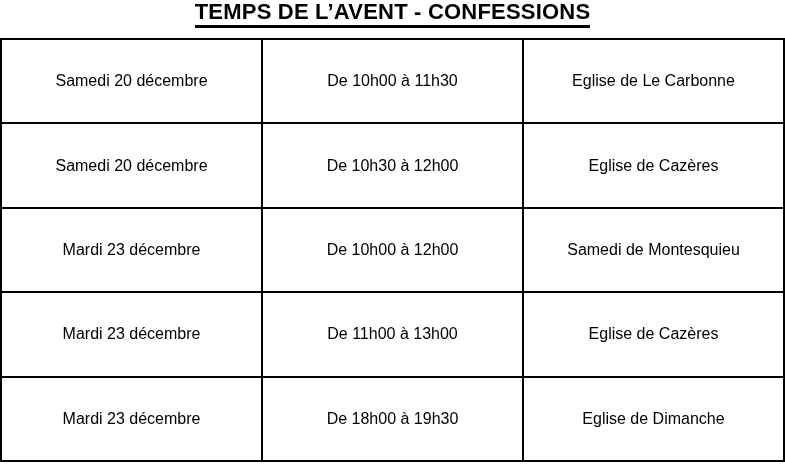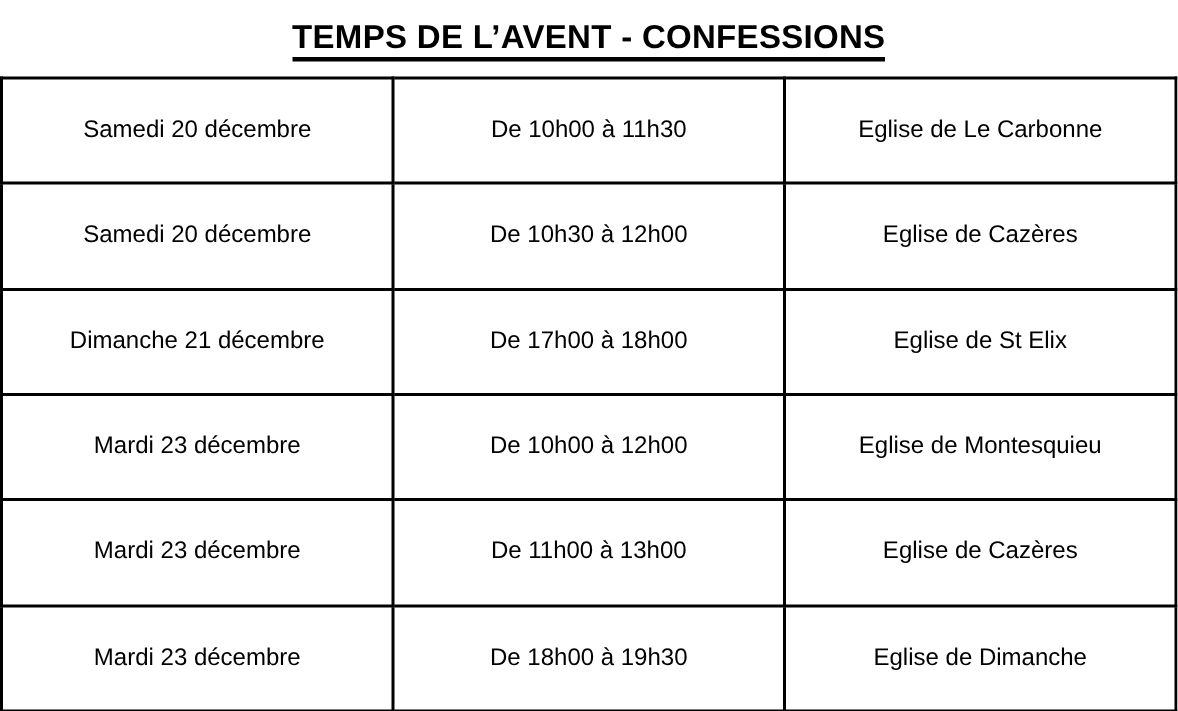--- a/index.html
+++ b/index.html
@@ -9,21 +9,21 @@
     height: 474px;
     overflow: hidden;
     background: #ffffff;
   }
   body {
     font-family: "Liberation Sans", sans-serif;
     color: #000000;
   }
   .title-wrap {
     width: 785px;
-    padding-top: 13px;
+    padding-top: 0;
     height: 26px;
     text-align: center;
   }
   .doc-title {
     display: inline-block;
     margin: 0;
     font-size: 22px;
     line-height: 24px;
     font-weight: bold;
     letter-spacing: 0.2px;
@@ -58,28 +58,23 @@
       <td>Samedi 20 décembre</td>
       <td>De 10h00 à 11h30</td>
       <td>Eglise de Le Carbonne</td>
     </tr>
     <tr>
       <td>Samedi 20 décembre</td>
       <td>De 10h30 à 12h00</td>
       <td>Eglise de Cazères</td>
     </tr>
     <tr>
-      <td>Dimanche 21 décembre</td>
-      <td>De 17h00 à 18h00</td>
-      <td>Eglise de St Elix</td>
-    </tr>
-    <tr>
       <td>Mardi 23 décembre</td>
       <td>De 10h00 à 12h00</td>
-      <td>Eglise de Montesquieu</td>
+      <td>Samedi de Montesquieu</td>
     </tr>
     <tr>
       <td>Mardi 23 décembre</td>
       <td>De 11h00 à 13h00</td>
       <td>Eglise de Cazères</td>
     </tr>
     <tr>
       <td>Mardi 23 décembre</td>
       <td>De 18h00 à 19h30</td>
       <td>Eglise de Dimanche</td>

